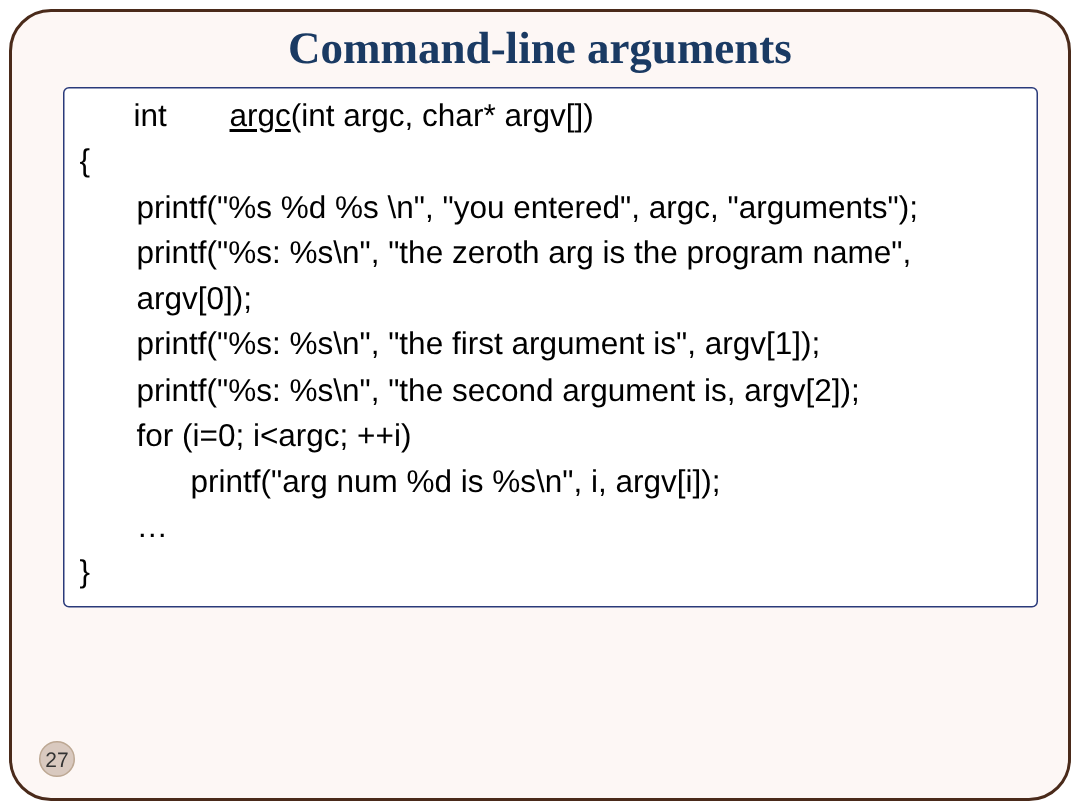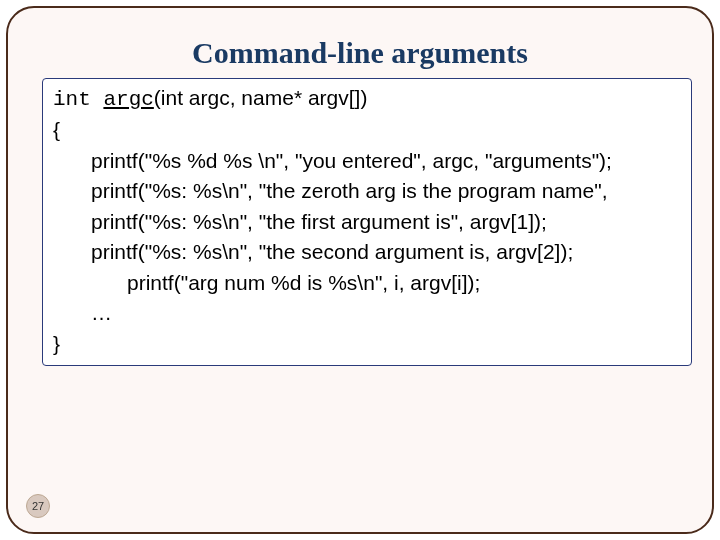--- a/index.html
+++ b/index.html
@@ -21,74 +21,77 @@
     border: 2px solid #4a2a1a;
     border-radius: 28px;
     background: #fdf7f5;
   }
   .title {
     text-align: center;
     font-family: "Times New Roman", Times, serif;
     font-weight: bold;
     font-size: 30px;
     color: #1a3a63;
-    margin-top: 28px;
+    margin-top: 8px;
     margin-bottom: 8px;
   }
   .code-box {
     border: 1.5px solid #2a3a7a;
     border-radius: 4px;
     background: #ffffff;
     margin: 0 20px 0 34px;
     padding: 4px 10px 6px 10px;
     font-size: 21px;
     line-height: 1.45;
     color: #000;
   }
   .code-line {
     white-space: pre;
     font-family: Arial, Helvetica, sans-serif;
   }
   .mono {
-    font-family: Liberation Mono, monospace;
+    font-family: Liberation Sans, sans-serif;
+    margin-left: 36px;
   }
   .underline {
     text-decoration: underline;
   }
   .indent1 { padding-left: 38px; }
   .indent2 { padding-left: 74px; }
   .page-num {
     position: absolute;
     left: 18px;
     bottom: 14px;
     width: 22px;
     height: 22px;
     border-radius: 50%;
     background: #d9c9bf;
     border: 1px solid #bda893;
-    font-size: 11px;
+    font-size: 14px;
     color: #333;
     display: flex;
     align-items: center;
     justify-content: center;
   }
 </style>
 </head>
 <body>
 
 <div class="slide-frame">
 
   <div class="title">Command-line arguments</div>
 
   <div class="code-box">
-    <div class="code-line"><span class="mono">int </span><span class="mono underline">argc</span><span>(int argc, name* argv[])</span></div>
+    <div class="code-line"><span class="mono">int </span><span class="mono underline">argc</span><span>(int argc, char* argv[])</span></div>
     <div class="code-line">{</div>
     <div class="code-line indent1">printf("%s %d %s \n", "you entered", argc, "arguments");</div>
     <div class="code-line indent1">printf("%s: %s\n", "the zeroth arg is the program name",</div>
+    <div class="code-line indent1">argv[0]);</div>
     <div class="code-line indent1">printf("%s: %s\n", "the first argument is", argv[1]);</div>
     <div class="code-line indent1">printf("%s: %s\n", "the second argument is, argv[2]);</div>
+    <div class="code-line indent1">for (i=0; i&lt;argc; ++i)</div>
     <div class="code-line indent2">printf("arg num %d is %s\n", i, argv[i]);</div>
     <div class="code-line indent1">…</div>
     <div class="code-line">}</div>
   </div>
 
   <div class="page-num">27</div>
 </div>
 
 </body></html>

